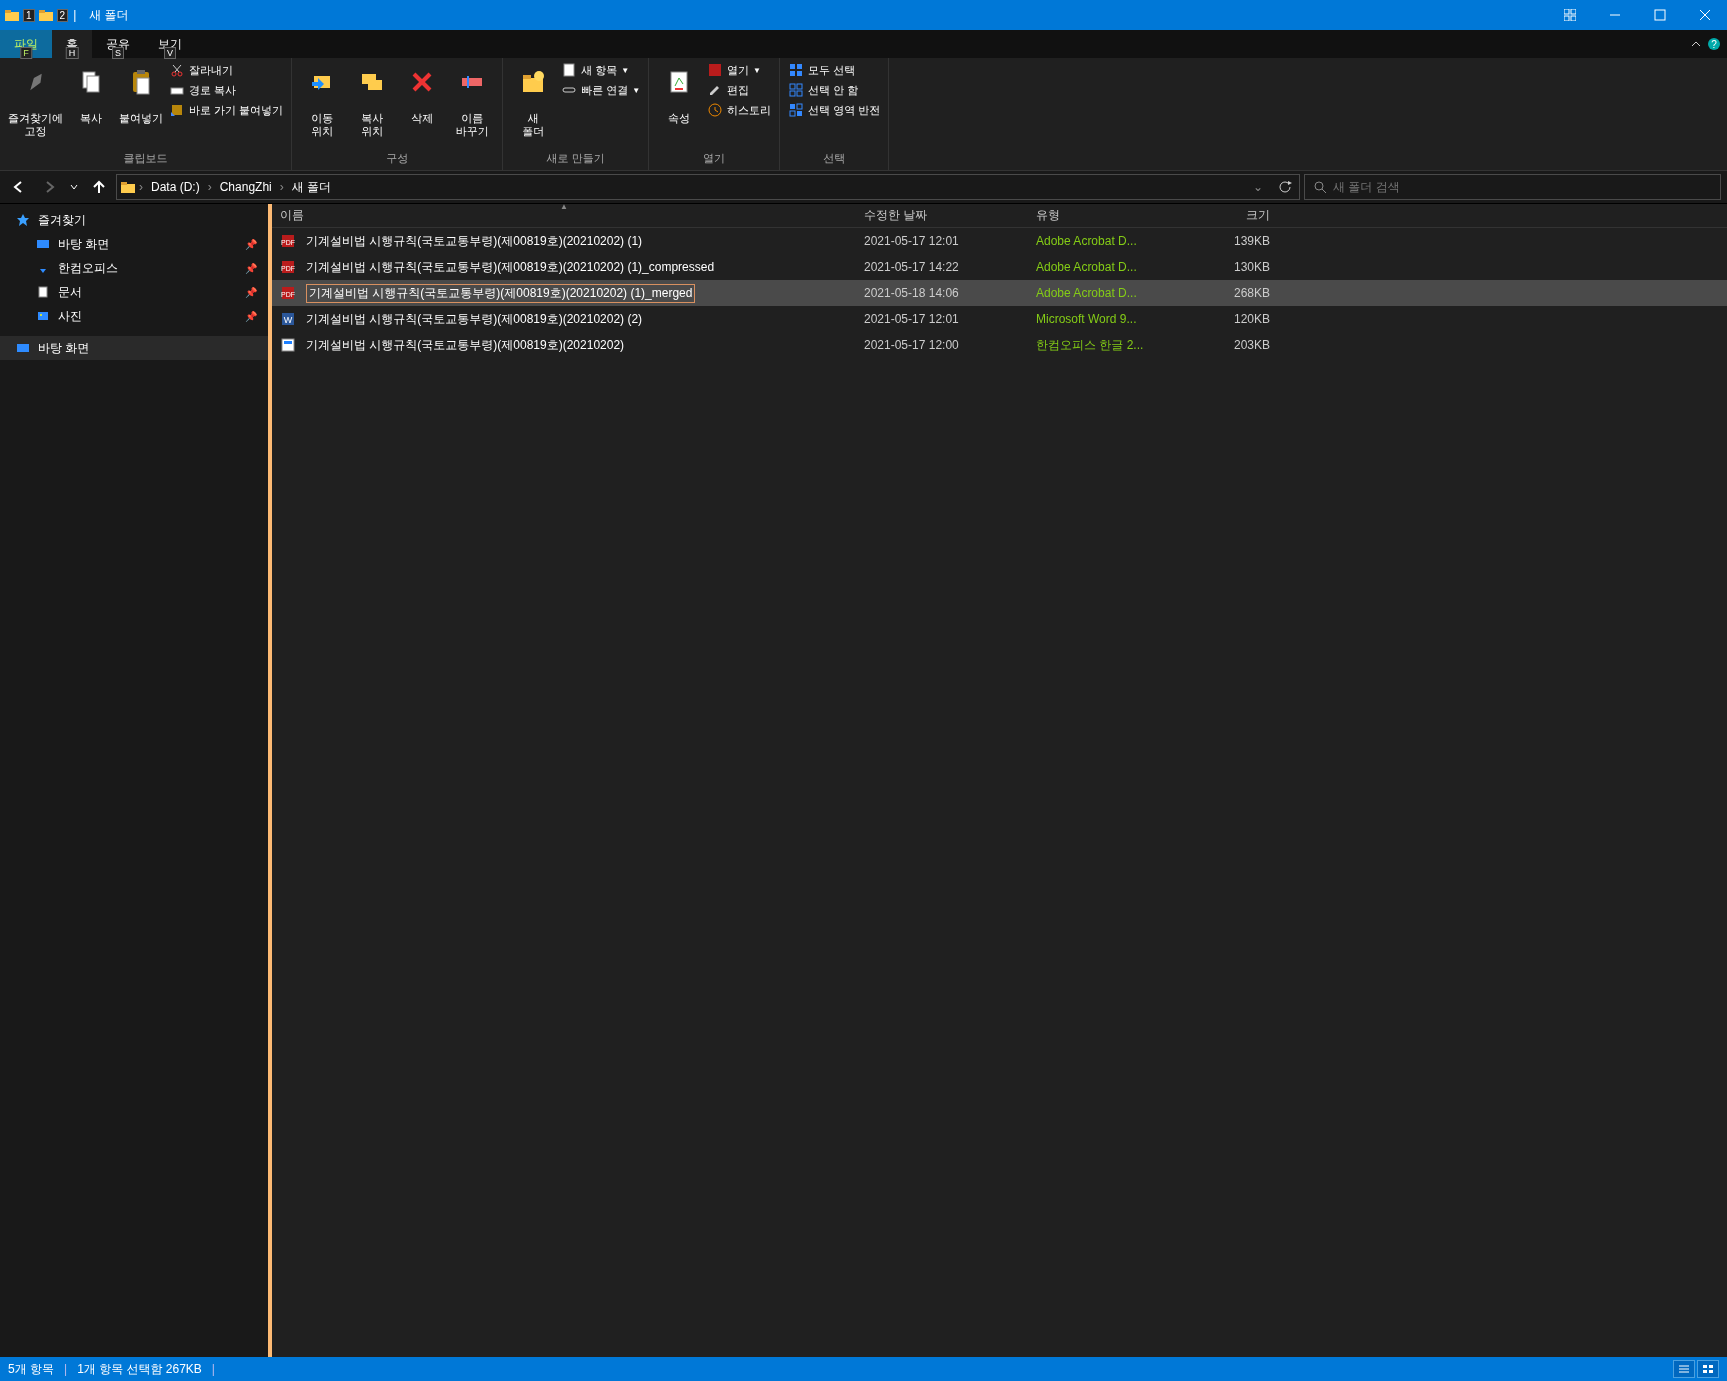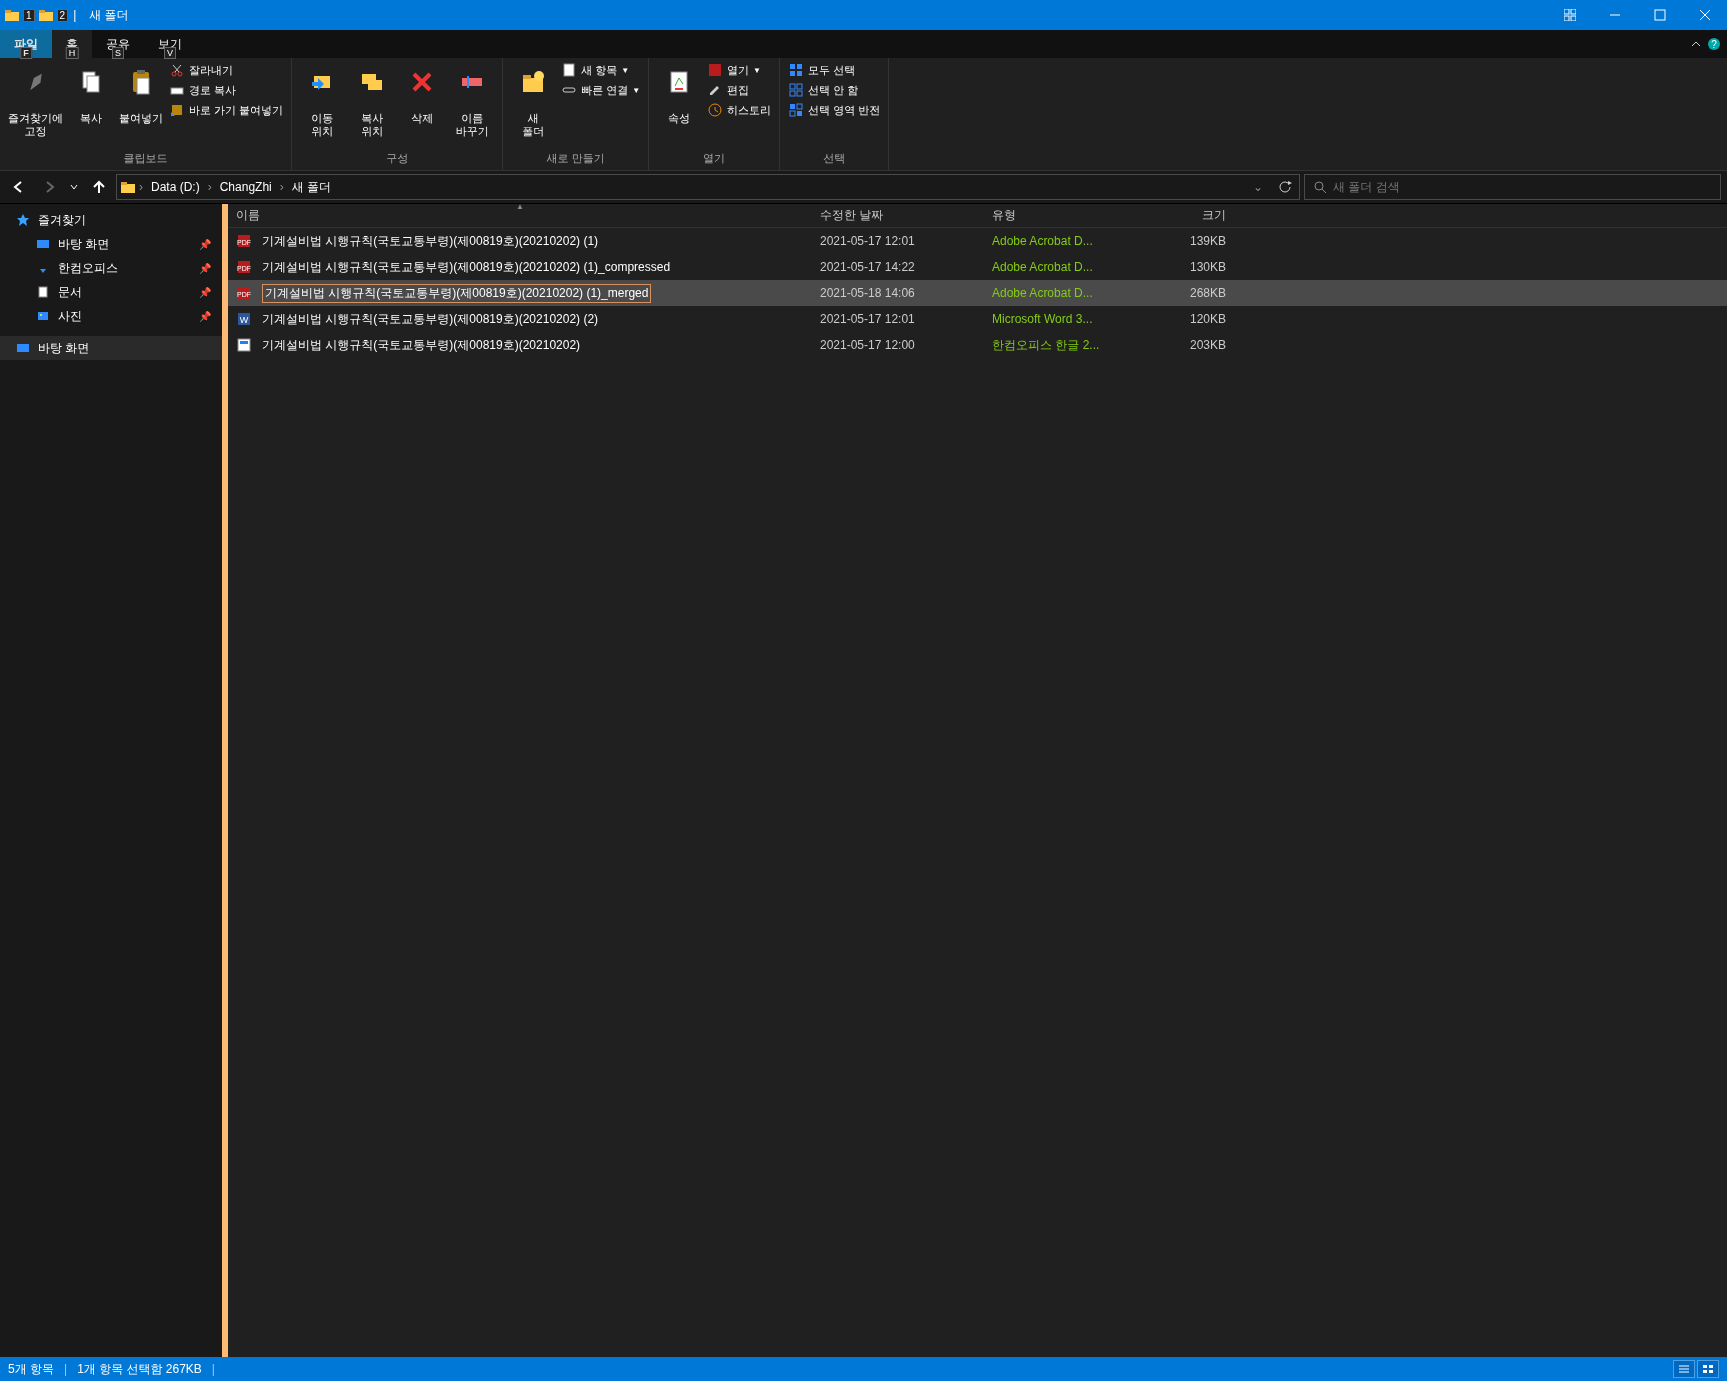--- a/index.html
+++ b/index.html
@@ -10,21 +10,21 @@
   .titlebar-left { display: flex; align-items: center; gap: 1px; padding-left: 2px; }
   .tb-icon { width: 20px; height: 20px; display: inline-flex; align-items: center; justify-content: center; }
   .tb-badge { background: #222; color: #fff; border: 1px solid #666; font-size: 10px; padding: 0 2px; }
   .titlebar-title { margin-left: 8px; color: #fff; }
   .titlebar-right { margin-left: auto; display: flex; }
   .tb-btn { width: 45px; height: 30px; display: flex; align-items: center; justify-content: center; color: #fff; }
 
   
   .ribbon-tabs { height: 28px; background: #111; display: flex; align-items: stretch; font-size: 12px; }
   .tab { padding: 0 14px; display: flex; flex-direction: column; align-items: center; justify-content: center; position: relative; }
-  .tab.file { background: #0d6b9e; color: #e5e5e5; font-weight: bold; }
+  .tab.file { background: #0d6b9e; color: #bef264; }
   .tab.active { background: #202020; }
   .tab .hint { font-size: 9px; border: 1px solid #666; background: #222; padding: 0 2px; position: absolute; bottom: -1px; left: 50%; transform: translateX(-50%); }
   .ribbon-tabs-right { margin-left: auto; display: flex; align-items: center; padding-right: 6px; gap: 4px; }
 
   
   .ribbon { background: #202020; height: 112px; display: flex; }
   .ribbon-group { display: flex; flex-direction: column; align-items: center; border-right: 1px solid #333; padding: 4px 8px 2px 8px; }
   .ribbon-group-body { display: flex; align-items: flex-start; flex: 1; gap: 6px; }
   .ribbon-group-label { color: #aaa; font-size: 11px; margin-top: auto; padding: 2px 0; }
   .bigbtn { display: flex; flex-direction: column; align-items: center; justify-content: flex-start; min-width: 44px; padding-top: 4px; }
@@ -40,21 +40,21 @@
   .crumb-box { flex: 0 0 1184px; height: 26px; background: #191919; border: 1px solid #4a4a4a; display: flex; align-items: center; }
   .crumb-box .ficon { width: 22px; display: flex; justify-content: center; }
   .crumb { padding: 0 8px; font-size: 12px; }
   .crumb-sep { color: #888; }
   .refresh { width: 28px; display: flex; align-items: center; justify-content: center; }
   .searchbox { flex: 1; height: 26px; background: #191919; border: 1px solid #4a4a4a; display: flex; align-items: center; padding: 0 8px; gap: 6px; color: #888; }
   .searchbox input { background: transparent; border: none; color: #a16207; outline: none; flex: 1; font-size: 12px; }
 
   
   .main { display: flex; height: calc(1381px - 30px - 28px - 112px - 34px - 24px); }
-  .sidebar { width: 228px; background: #191919; border-right: 6px solid #fdba74; padding-top: 4px; }
+  .sidebar { width: 272px; background: #191919; border-right: 4px solid #fdba74; padding-top: 4px; }
   .sb-item { display: flex; align-items: center; gap: 6px; padding: 3px 10px 3px 14px; font-size: 12px; position: relative; }
   .sb-item.hdr { font-weight: normal; }
   .sb-item.sel { background: #2a2a2a; }
   .sb-item .ico { width: 18px; height: 18px; display:flex; align-items:center; justify-content:center; }
   .sb-item .pin { margin-left: auto; color: #888; font-size: 10px; }
   .sb-indent { padding-left: 34px; }
 
   
   .filelist { flex: 1; background: #202020; }
   .columns { display: flex; height: 24px; border-bottom: 1px solid #333; font-size: 12px; color: #ccc; }
@@ -575,21 +575,21 @@
           <div class="cell name">
             <span class="fileico">
               <svg width="16" height="16">
                 <rect x="2" y="2" width="12" height="12" fill="#2b579a"></rect>
                 <text x="8" y="12" font-size="9" fill="#fff" text-anchor="middle">W</text>
               </svg>
             </span>
             <span class="fname">기계설비법 시행규칙(국토교통부령)(제00819호)(20210202) (2)</span>
           </div>
           <div class="cell date">2021-05-17 12:01</div>
-          <div class="cell type">Microsoft Word 3...</div>
+          <div class="cell type">Microsoft Word 9...</div>
           <div class="cell size">120KB</div>
         </div>
         <div class="row">
           <div class="cell name">
             <span class="fileico">
               <svg width="16" height="16">
                 <rect x="2" y="2" width="12" height="12" fill="#fff" stroke="#888"></rect>
                 <rect x="4" y="4" width="8" height="3" fill="#1e80ff"></rect>
               </svg>
             </span>

